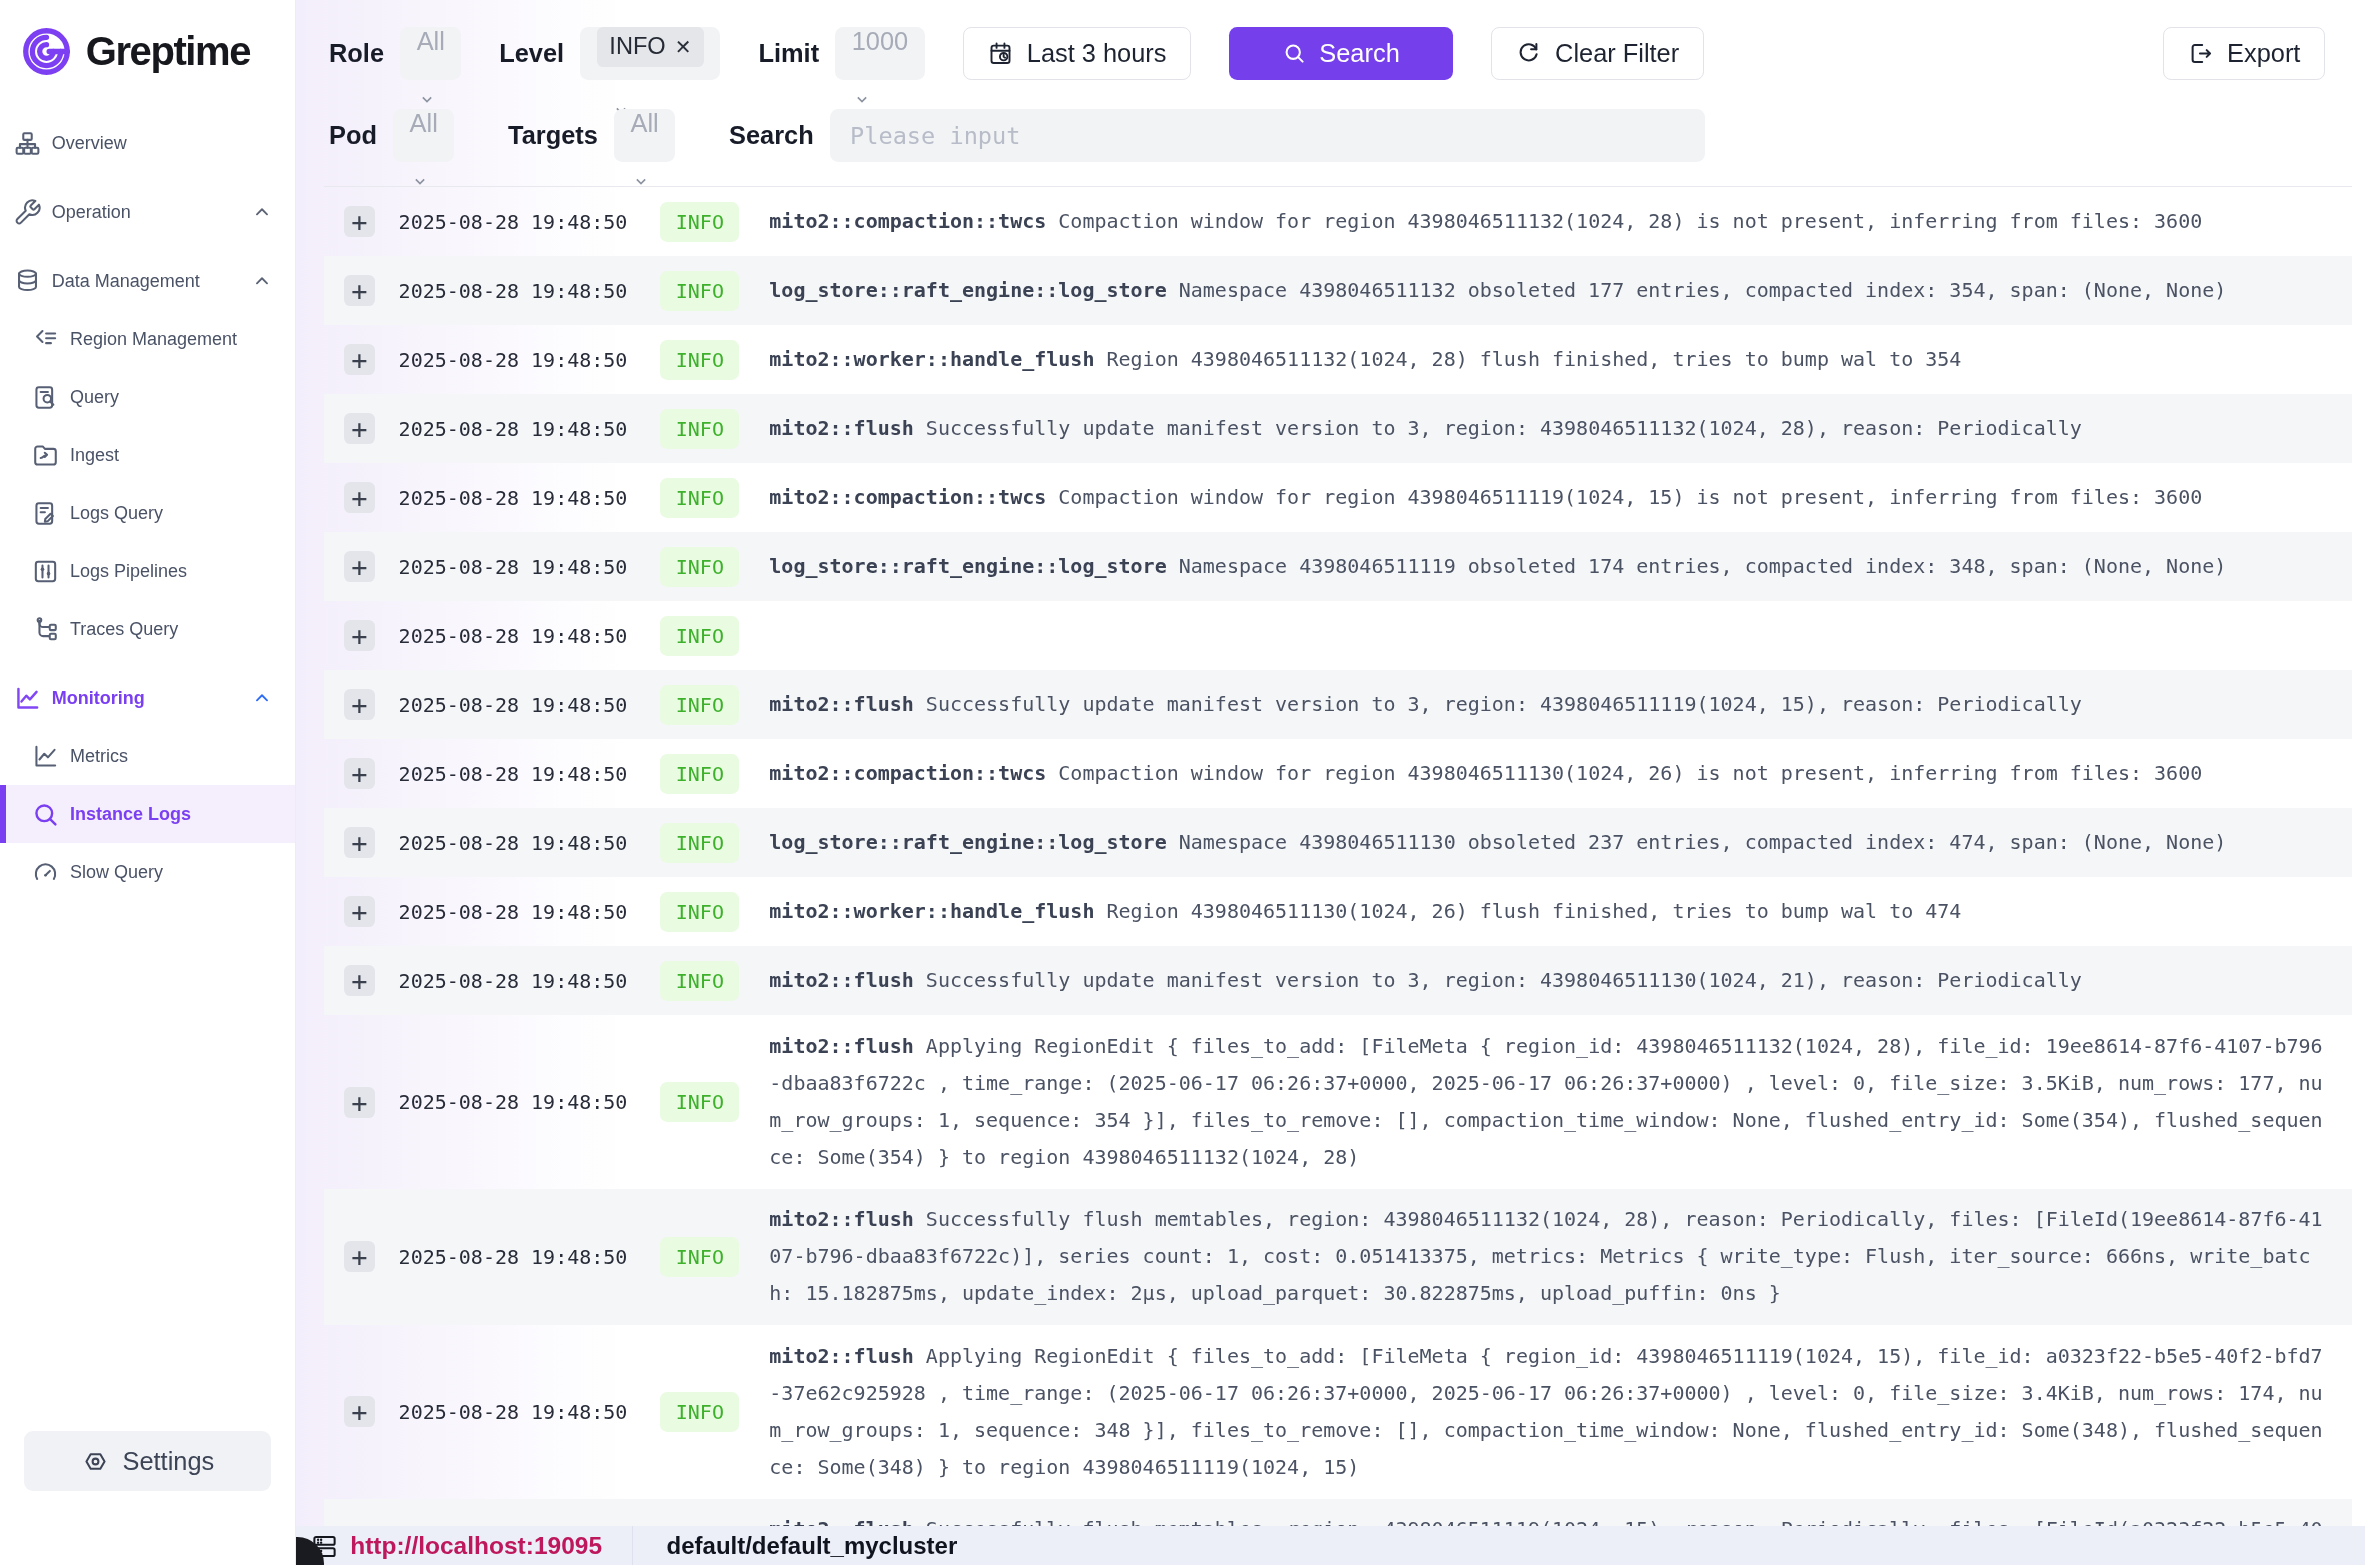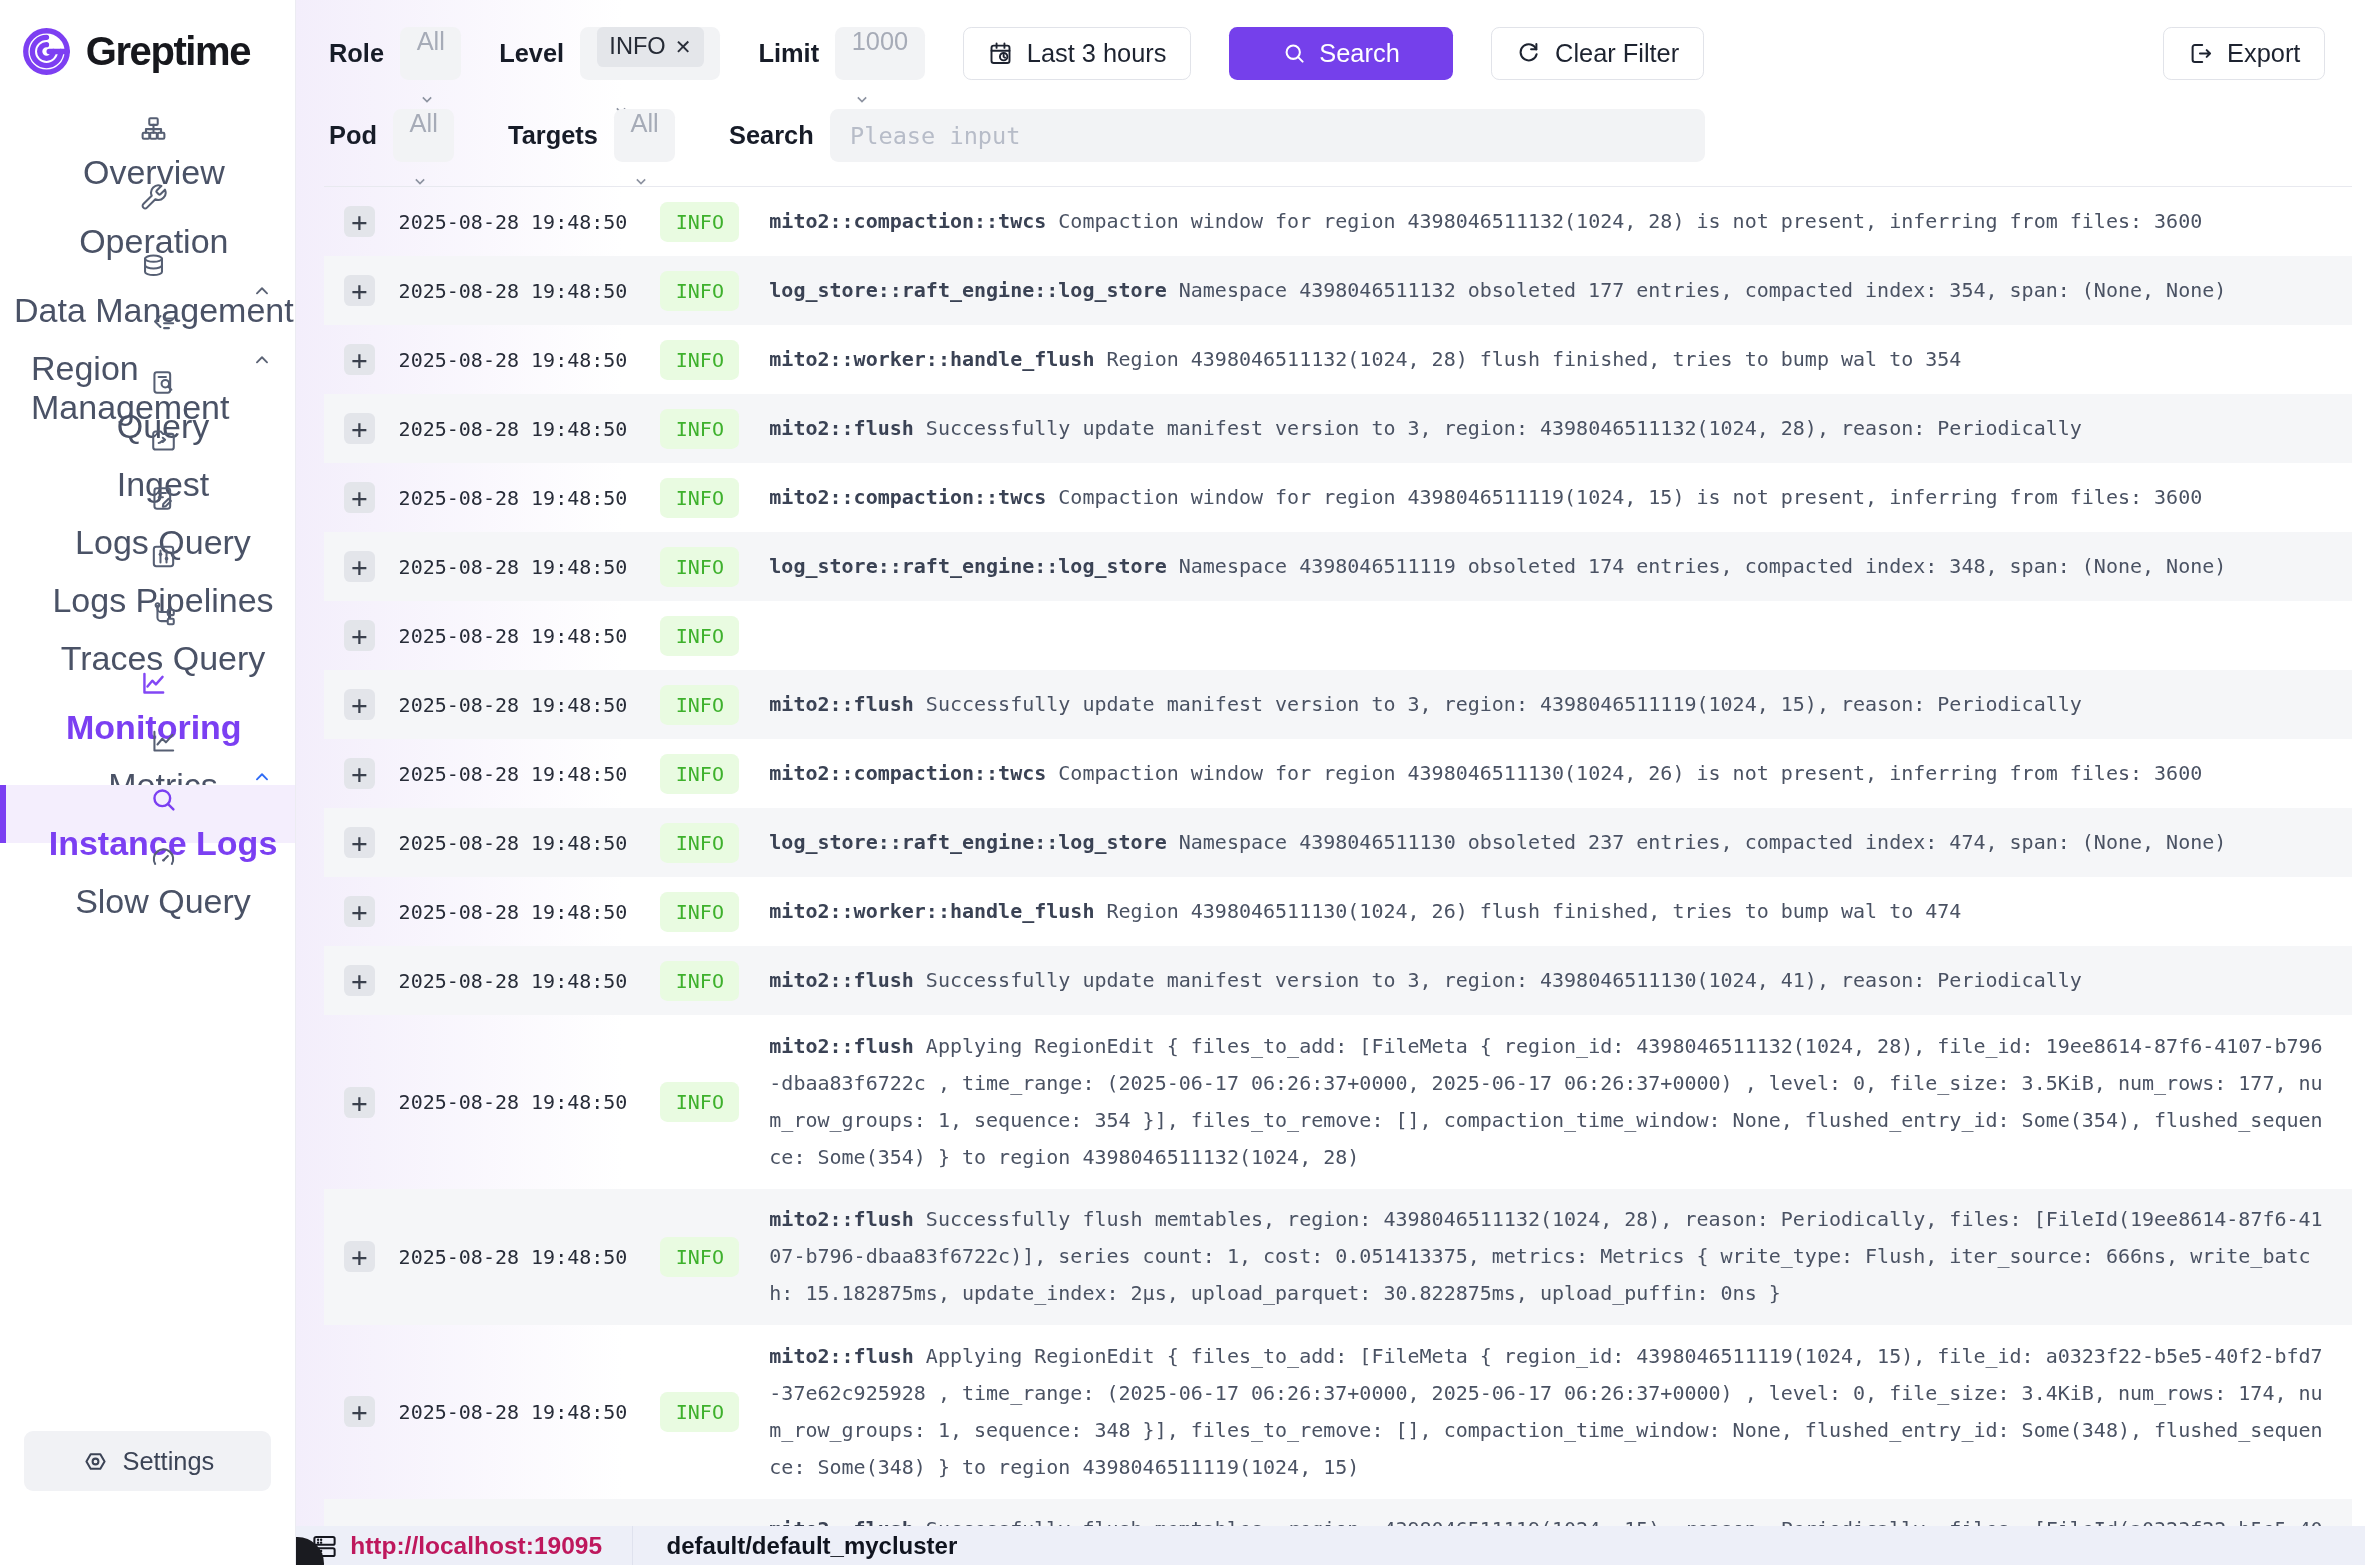--- a/index.html
+++ b/index.html
@@ -7,21 +7,21 @@
   .app{display:flex;width:2366px;height:1566px;position:relative;}
 
   
   .sidebar{width:296px;min-width:296px;height:100%;background:#fff;
     border-right:0.9px solid #ececf2;box-sizing:border-box;position:relative;z-index:2;}
   .logo-row{display:flex;align-items:center;gap:12.7px;padding:25.4px 0 0 20px;}
   .logo-ic{width:53px;height:53px;color:#7d3ff2;}
   .logo-text{font-size:40px;font-weight:800;color:#17181d;letter-spacing:-1.4px;}
   .nav{margin-top:36px;display:flex;flex-direction:column;}
   .nav-item{height:58px;display:flex;align-items:center;gap:10px;padding-left:12.7px;
-    color:#4a5266;font-size:34px;position:relative;cursor:pointer;flex-direction:column;}
+    color:#4a5266;font-size:18px;position:relative;cursor:pointer;}
   .nav-item.lvl2{padding-left:31px;}
   .nav-item.sect{margin-top:11px;}
   .nico{width:29px;height:29px;flex:none;display:flex;color:#565f73;}
   .nico svg{width:100%;height:100%;}
   .chev{width:22px;height:22px;margin-left:auto;margin-right:22px;color:#5b6375;}
   .chev svg{width:100%;height:100%;}
   .nav-item.highlight{color:#7b3ff2;font-weight:700;}
   .nav-item.highlight .nico{color:#8247f5;}
   .nav-item.highlight .chev{color:#2e6bf6;}
   .nav-item.active{background:#f4eefd;color:#7b3ff2;font-weight:600;}
@@ -444,21 +444,21 @@
         <div class="log-row">
     <button class="expand">+</button>
     <span class="ltime">2025-08-28 19:48:50</span>
     <span class="lbadge">INFO</span>
     <span class="lmsg"><b>mito2::worker::handle_flush</b><span> Region 4398046511130(1024, 26) flush finished, tries to bump wal to 474</span></span>
   </div>
         <div class="log-row">
     <button class="expand">+</button>
     <span class="ltime">2025-08-28 19:48:50</span>
     <span class="lbadge">INFO</span>
-    <span class="lmsg"><b>mito2::flush</b><span> Successfully update manifest version to 3, region: 4398046511130(1024, 41), reason: Periodically</span></span>
+    <span class="lmsg"><b>mito2::flush</b><span> Successfully update manifest version to 3, region: 4398046511130(1024, 21), reason: Periodically</span></span>
   </div>
         <div class="log-row">
     <button class="expand">+</button>
     <span class="ltime">2025-08-28 19:48:50</span>
     <span class="lbadge">INFO</span>
     <span class="lmsg"><b>mito2::flush</b><span> Applying RegionEdit { files_to_add: [FileMeta { region_id: 4398046511132(1024, 28), file_id: 19ee8614-87f6-4107-b796-dbaa83f6722c , time_range: (2025-06-17 06:26:37+0000, 2025-06-17 06:26:37+0000) , level: 0, file_size: 3.5KiB, num_rows: 177, num_row_groups: 1, sequence: 354 }], files_to_remove: [], compaction_time_window: None, flushed_entry_id: Some(354), flushed_sequence: Some(354) } to region 4398046511132(1024, 28)</span></span>
   </div>
         <div class="log-row">
     <button class="expand">+</button>
     <span class="ltime">2025-08-28 19:48:50</span>

